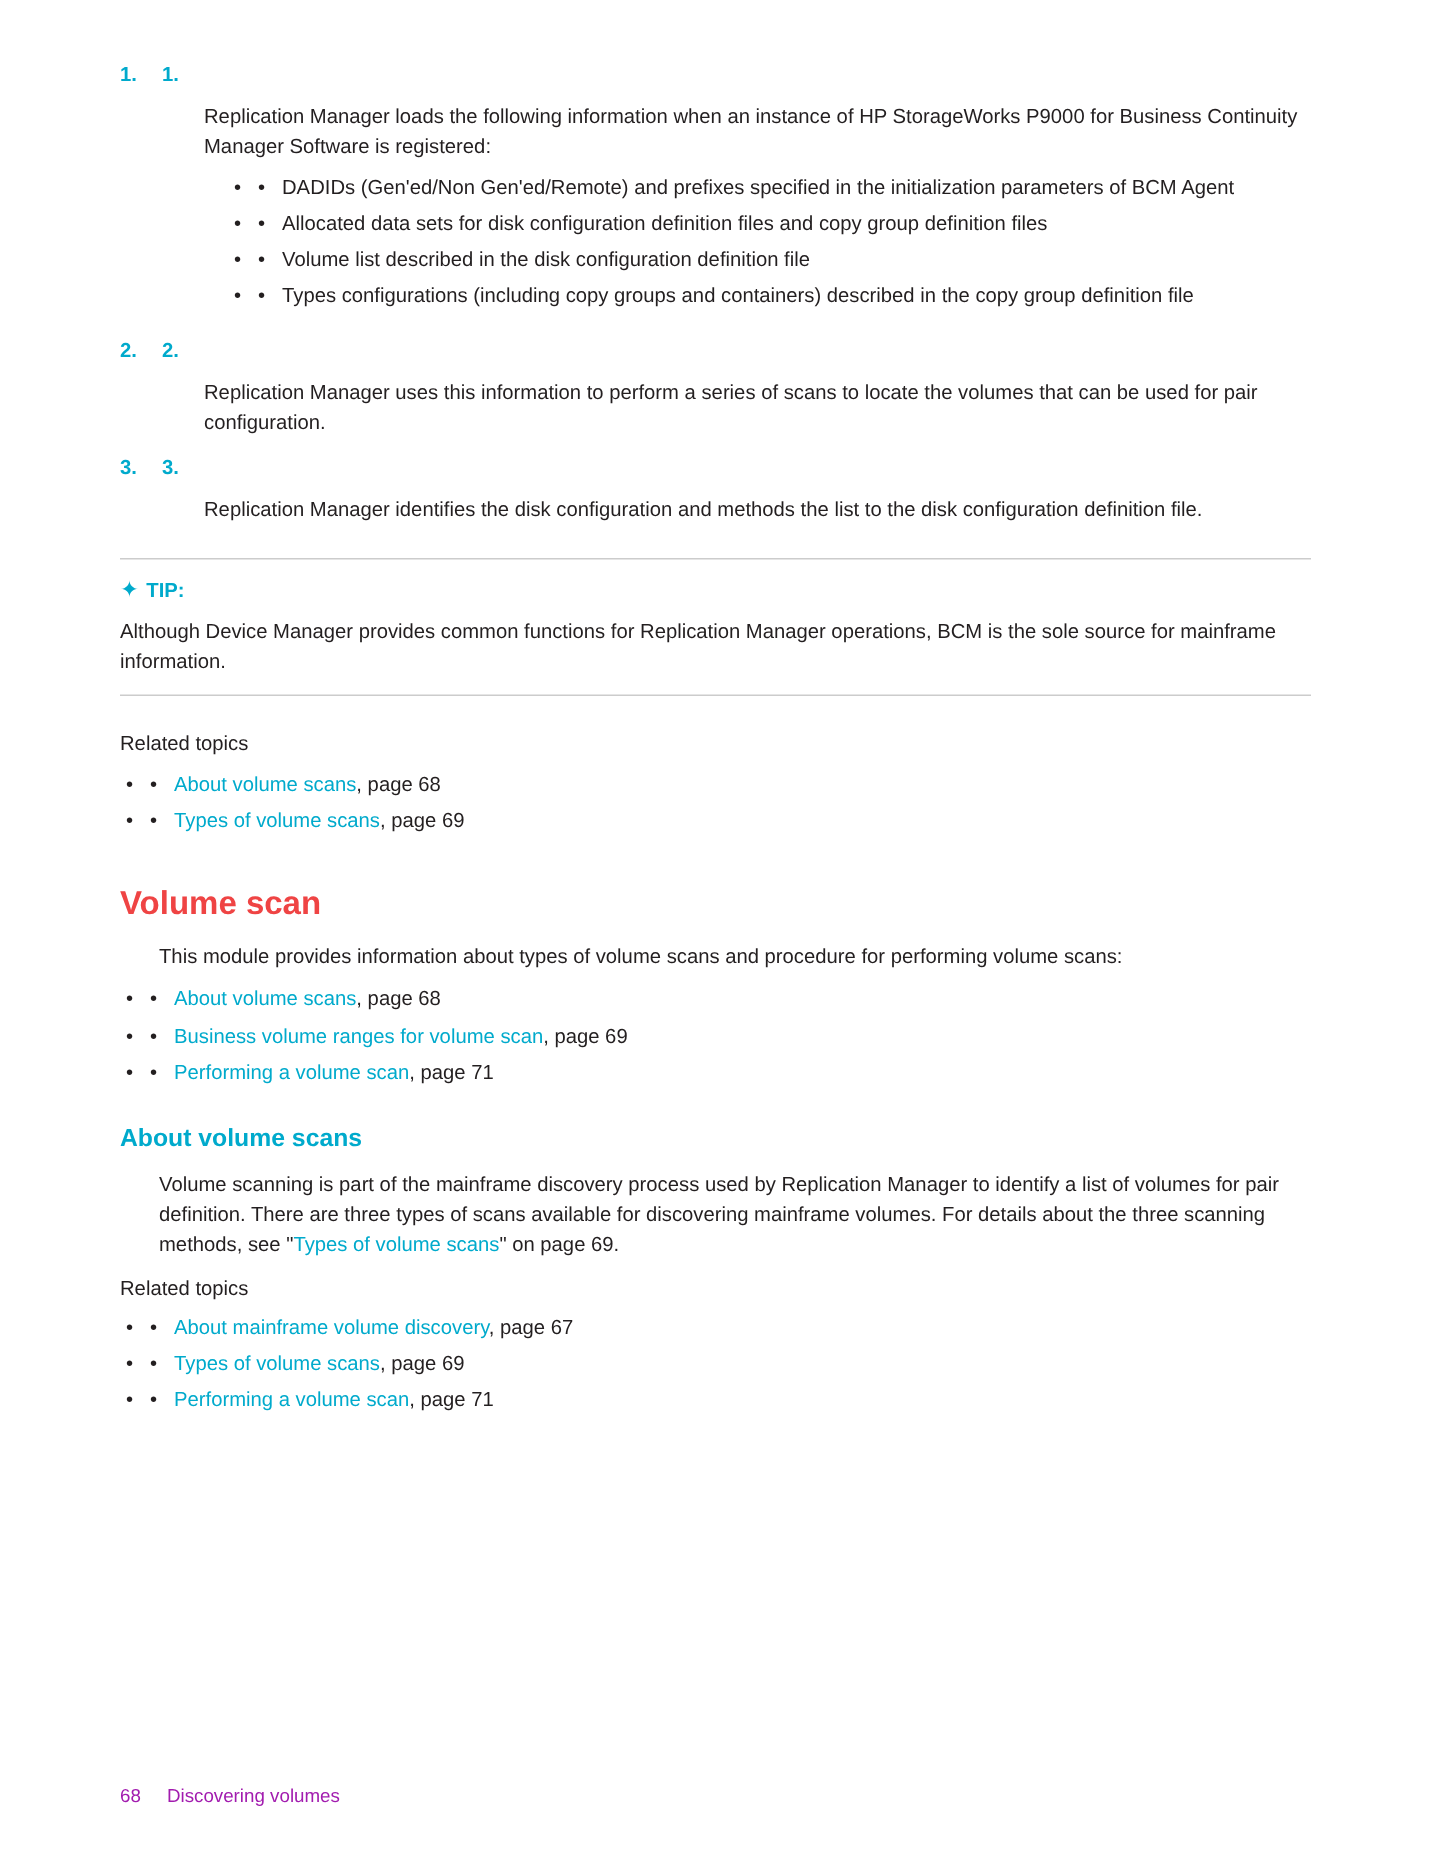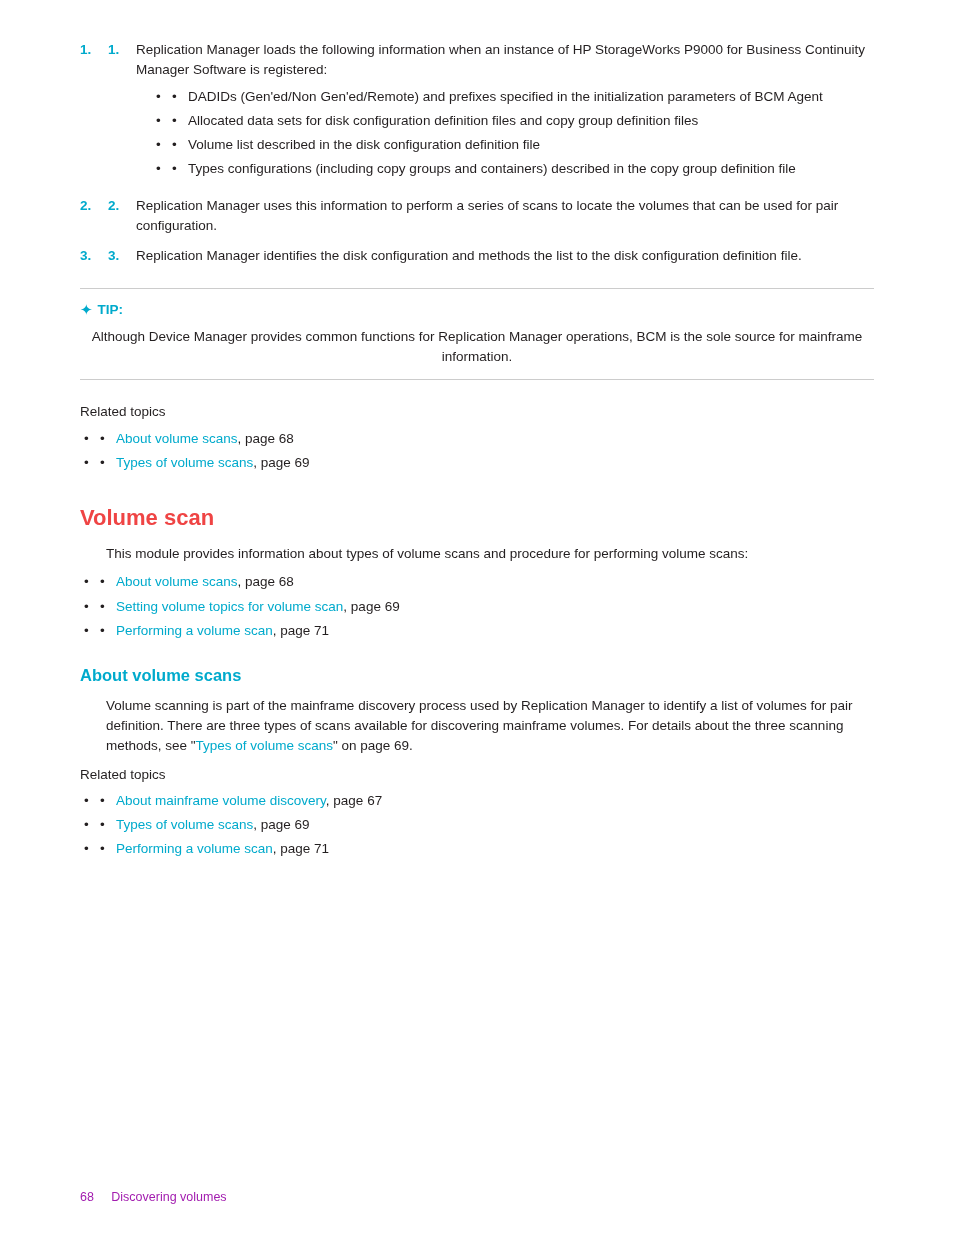--- a/index.html
+++ b/index.html
@@ -75,21 +75,20 @@
     }
     .tip-label .tip-text {
       color: #00aacc;
       font-weight: bold;
       font-size: 13.5px;
     }
     .tip-content {
       margin-left: 0;
       font-size: 13.5px;
       color: #231f20;
-      text-align: center;
     }
     .related-topics-title {
       font-weight: normal;
       margin-bottom: 5px;
       margin-top: 6px;
     }
     .section-heading {
       color: #ef4444;
       font-size: 22px;
       font-weight: bold;
@@ -109,20 +108,21 @@
     }
     .footer {
       position: absolute;
       bottom: 28px;
       left: 80px;
       font-size: 12.5px;
       color: #a21caf;
     }
     .li-content {
       flex: 1;
+      margin-top: 28px;
     }
   </style>
 </head>
 <body>
 
 <div class="page">
 
   <ol class="numbered-list">
     <li>
       <span style="color:#00aacc;font-weight:bold;min-width:28px;flex-shrink:0;">1.</span>
@@ -195,21 +195,21 @@
   <ul class="bullet-list" style="margin-left:4px; margin-bottom:18px;">
     <li>
       <span style="min-width:16px;">•</span>
       <span>
         <a class="link" href="#">About volume scans</a><span>, page 68</span>
       </span>
     </li>
     <li>
       <span style="min-width:16px;">•</span>
       <span>
-        <a class="link" href="#">Setting volume topics for volume scan</a><span>, page 69</span>
+        <a class="link" href="#">Business volume ranges for volume scan</a><span>, page 69</span>
       </span>
     </li>
     <li>
       <span style="min-width:16px;">•</span>
       <span>
         <a class="link" href="#">Performing a volume scan</a><span>, page 71</span>
       </span>
     </li>
   </ul>
 

